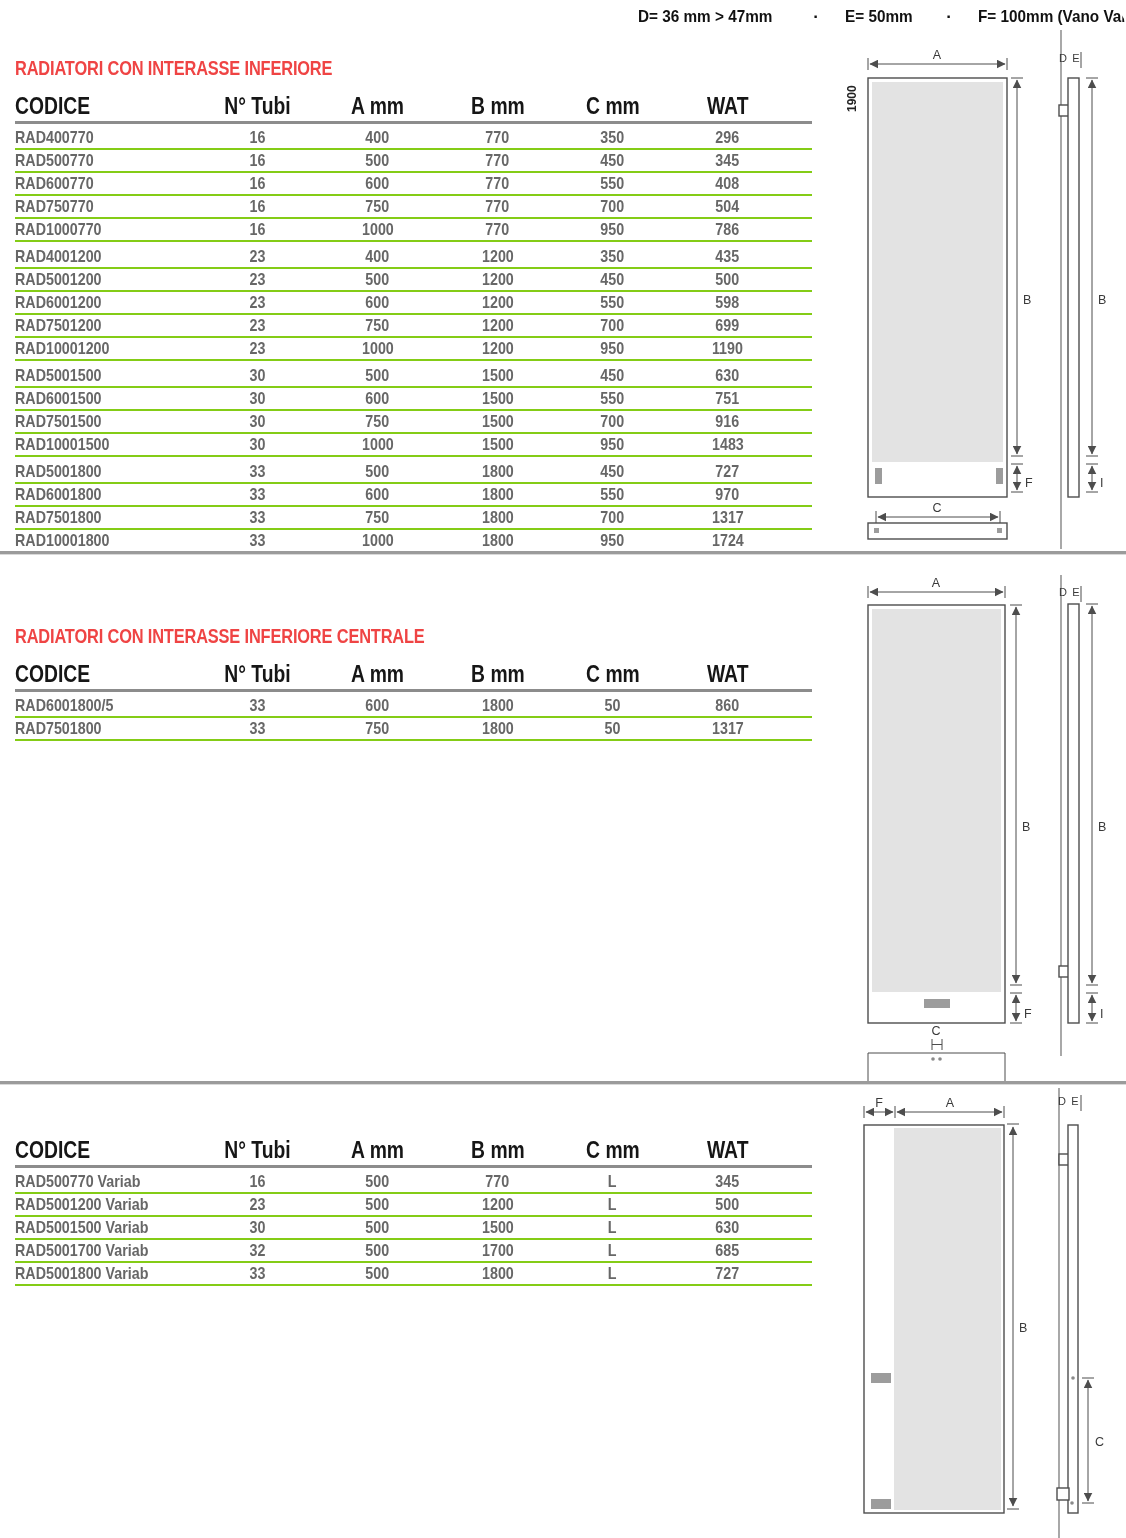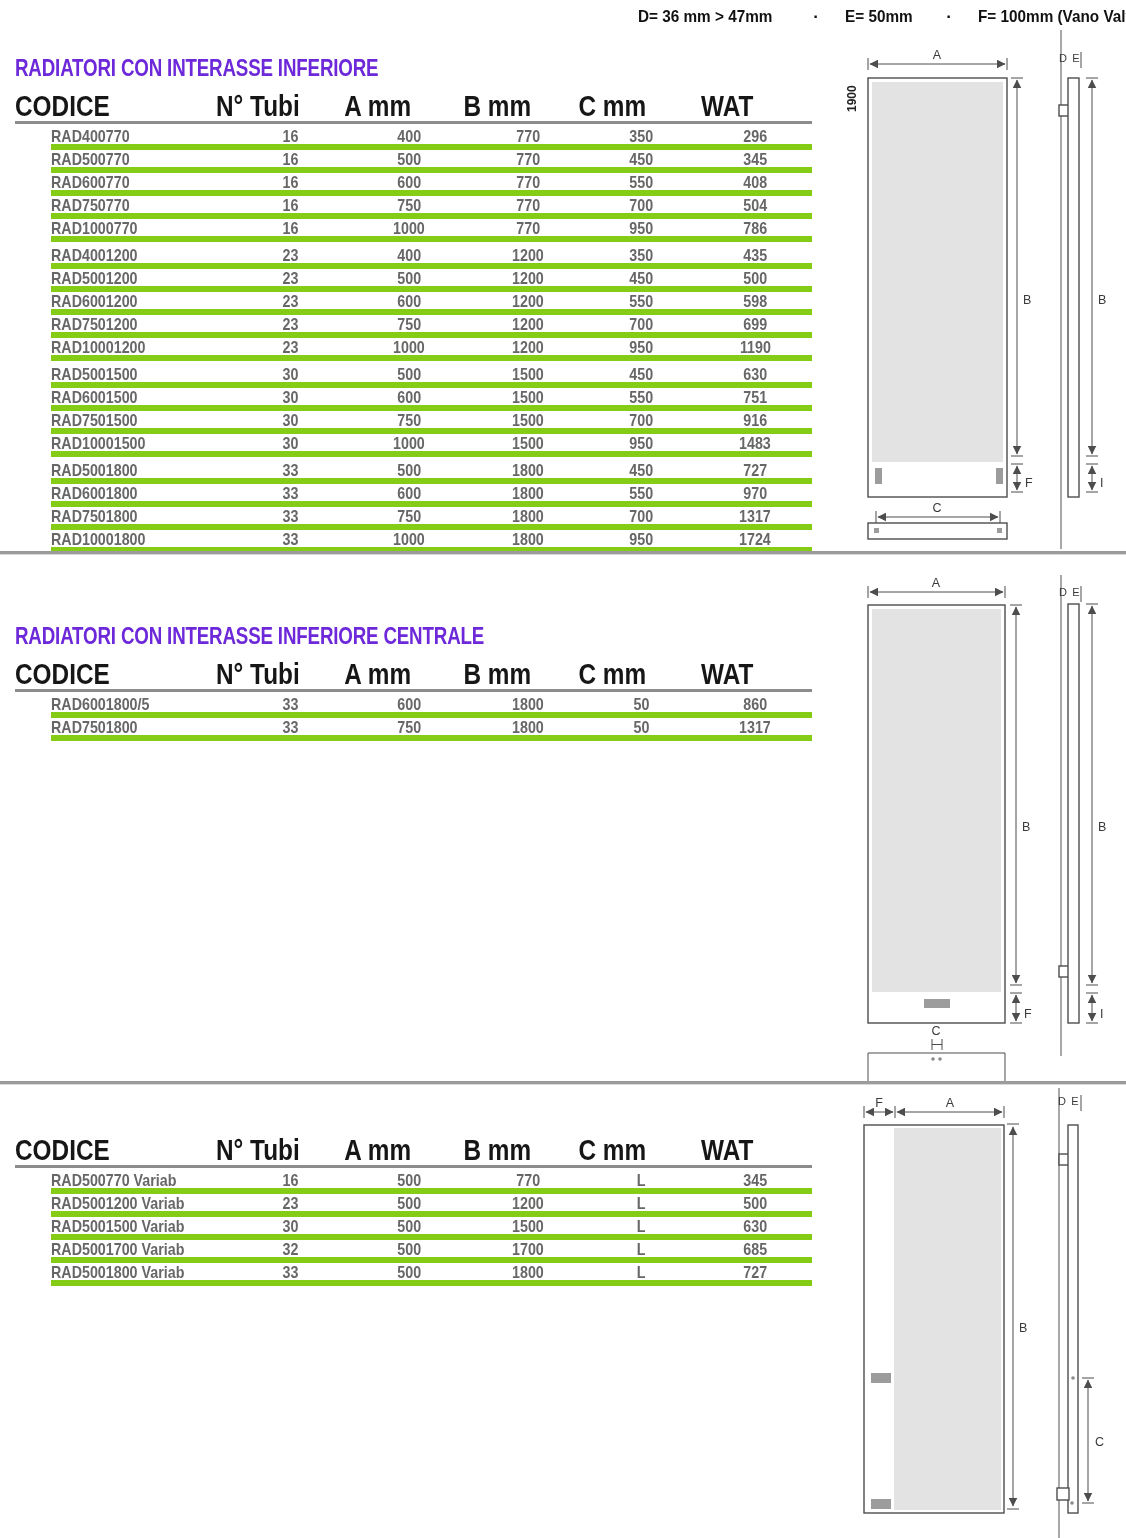--- a/index.html
+++ b/index.html
@@ -1,31 +1,31 @@
 <!DOCTYPE html>
 <html><head>
 <meta charset="utf-8">
 <style>
   html,body{margin:0;padding:0;background:#fff;}
   .page{position:relative;width:1126px;height:1538px;background:#ffffff;overflow:hidden;
-        font-family:"Liberation Sans",sans-serif;}
+        font-family:"Liberation Sans",sans-serif;border-radius:30px;}
   
   .hdr-note{position:absolute;left:638px;top:7px;display:flex;align-items:center;gap:26px;
             font-size:17px;font-weight:bold;color:#111;white-space:nowrap;}
   .hdr-note .cond{transform:scaleX(0.9);transform-origin:left;}
   .bullet{font-size:17px;font-weight:bold;color:#111;}
   
   .section{position:absolute;left:15px;width:797px;}
-  .sec-title{font-size:24px;font-weight:bold;color:#6d28d9;line-height:24px;white-space:nowrap;}
+  .sec-title{font-size:21px;font-weight:bold;color:#ef4444;line-height:24px;white-space:nowrap;}
   .sec-title .cond{display:inline-block;transform:scaleX(0.78);transform-origin:left;letter-spacing:-0.2px;}
   .thead{display:flex;align-items:flex-end;margin-top:8px;height:30px;border-bottom:3px solid #8c8c8c;padding-bottom:3px;}
-  .th{font-size:29px;font-weight:bold;color:#161616;line-height:24px;}
+  .th{font-size:23px;font-weight:bold;color:#161616;line-height:24px;}
   .groups{margin-top:3px;}
   .group + .group{margin-top:4px;}
-  .trow{display:flex;align-items:flex-start;height:23px;border-bottom:6px solid #84cc16;box-sizing:border-box;margin-left:36px;}
+  .trow{display:flex;align-items:flex-end;height:23px;border-bottom:2px solid #84cc16;box-sizing:border-box;}
   .td{font-size:17px;font-weight:bold;color:#676767;line-height:20px;}
   .col0{width:185px;text-align:left;}
   .col1{width:115px;text-align:center;}
   .col2{width:125px;text-align:center;}
   .col3{width:115px;text-align:center;}
   .col4{width:115px;text-align:center;}
   .col5{width:115px;text-align:center;}
   .cellcond{display:inline-block;transform:scaleX(0.84);transform-origin:center;white-space:nowrap;}
   .col0 .cellcond{transform-origin:left;}
   

